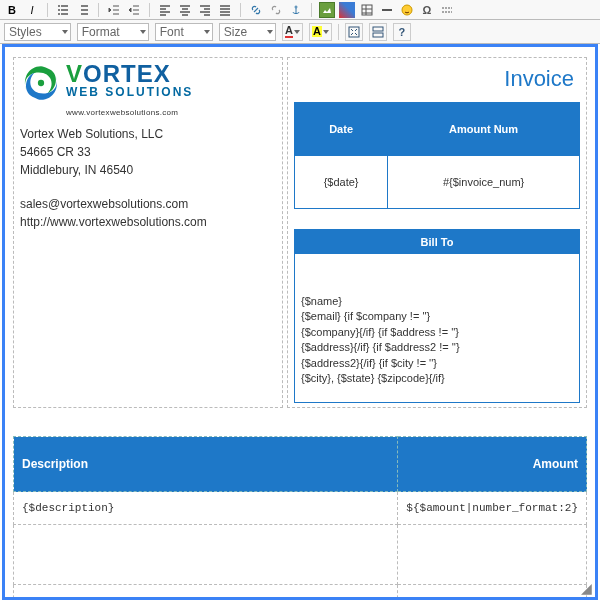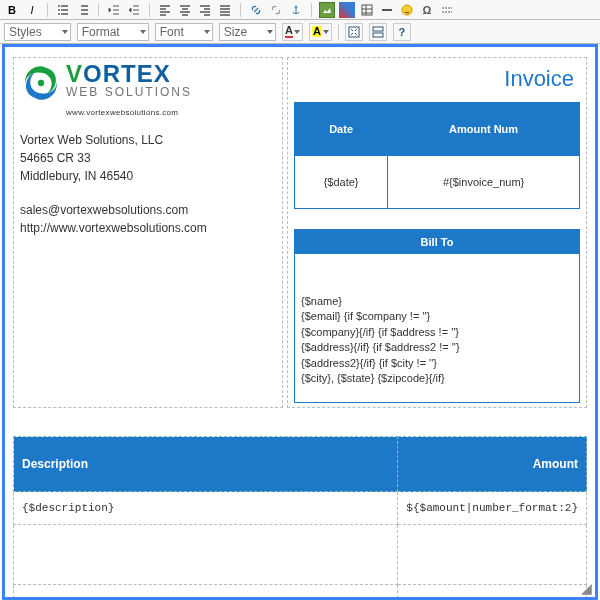--- a/index.html
+++ b/index.html
@@ -37,24 +37,24 @@
   .cell-left { width: 270px; min-height: 240px; }
   .cell-right { flex: 1; min-height: 240px; }
 
   .logo-box { display: flex; align-items: flex-start; gap: 4px; margin-bottom: 4px; }
   .logo-swirl { width: 42px; height: 42px; position: relative; flex-shrink: 0; }
   .logo-swirl svg { width: 100%; height: 100%; }
   .logo-text { line-height: 1; }
   .logo-text .big { font-size: 24px; font-weight: bold; letter-spacing: 1px; }
   .logo-text .big .v { color: #1a9f3e; }
   .logo-text .big .rest { color: #1060a0; }
-  .logo-text .sub { font-size: 12px; font-weight: normal; letter-spacing: 2px; color:#737373; }
+  .logo-text .sub { font-size: 12px; font-weight: bold; letter-spacing: 2px; color:#0369a1; }
   .logo-text .url { font-size: 8px; color:#333; margin-top:11px; letter-spacing:0.3px;}
 
-  .addr { margin-top: 14px; line-height: 1.5; }
+  .addr { margin-top: 8px; line-height: 1.5; }
   .contact { margin-top: 16px; line-height: 1.5; }
 
   
   .invoice-title { text-align: right; color: #1e78c8; font-size: 22px; padding: 4px 6px 10px 0; }
   .mini-table { width: 100%; border-collapse: collapse; }
   .mini-table th, .mini-table td { border: 1px solid #1e78c8; padding: 20px 4px; text-align: center; font-size: 11px; }
   .mini-table th { background: #1e78c8; color: #fff; font-weight: bold; }
   .mini-table td { color: #333; }
 
   .billto-box { border: 1px solid #1e78c8; margin-top: 20px; }

